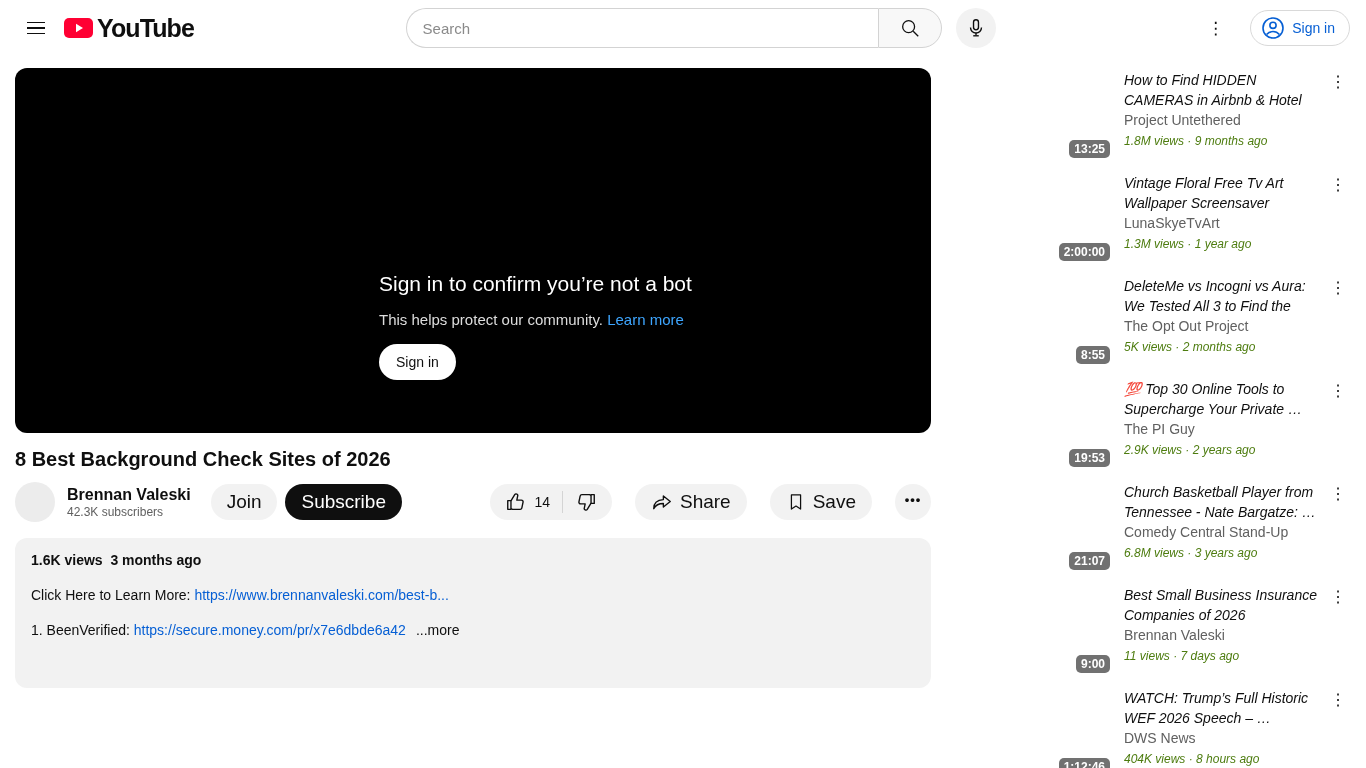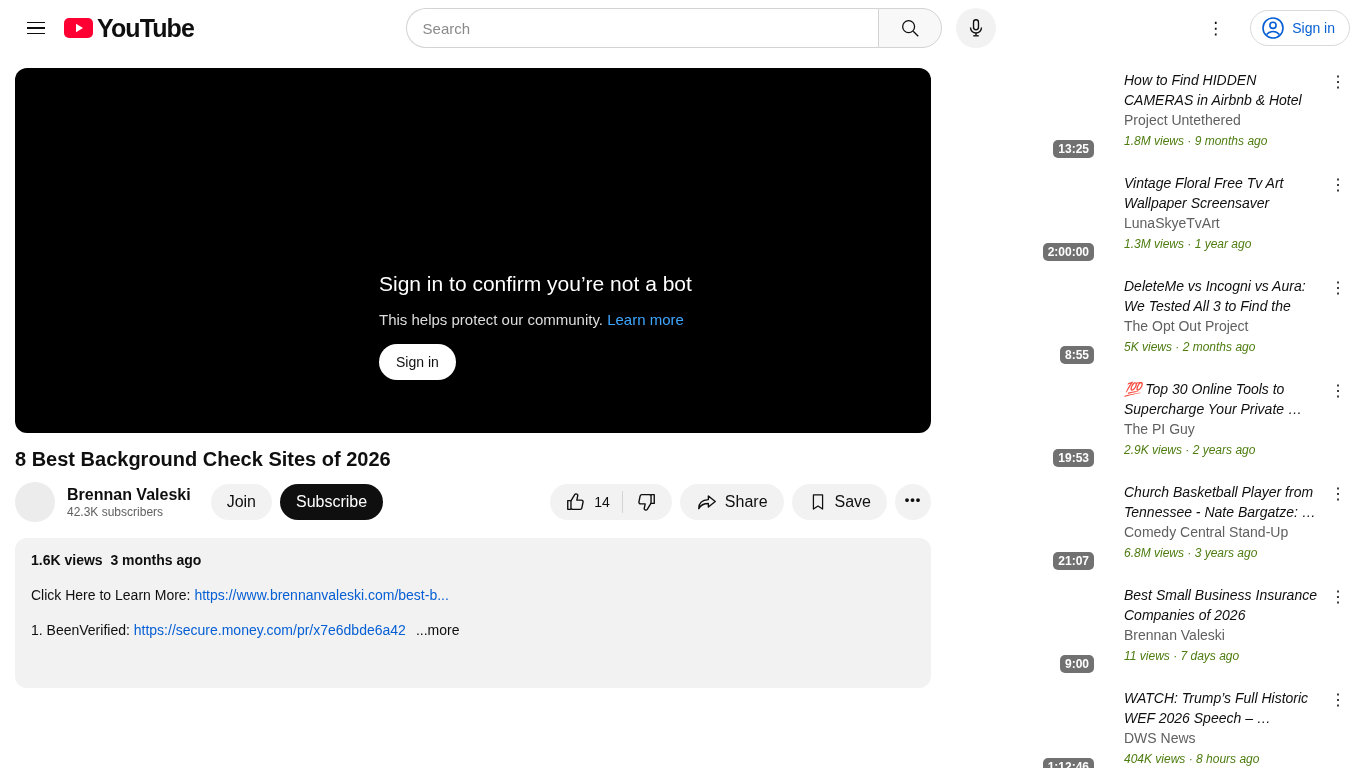--- a/index.html
+++ b/index.html
@@ -44,24 +44,24 @@
 
   
   .video-title { margin-top:15px; font-size:20px; font-weight:700; }
   .channel-row { margin-top:11px; display:flex; align-items:center; justify-content:space-between; }
   .channel-left { display:flex; align-items:center; }
   .avatar { width:40px; height:40px; border-radius:50%; background:#ececec; cursor:pointer; }
   .channel-meta { margin-left:12px; margin-right:20px; }
   .channel-name { font-size:16px; font-weight:700; cursor:pointer; }
   .channel-subs { font-size:12px; color:#606060; margin-top:1px; }
   .pill { height:36px; border:none; border-radius:18px; background:#f2f2f2; color:#0f0f0f;
-    font-size:16px; font-weight:500; padding:0 16px; cursor:pointer; display:flex; align-items:center; gap:7px; }
+    font-size:19px; font-weight:500; padding:0 16px; cursor:pointer; display:flex; align-items:center; gap:7px; }
   .pill.dark { background:#0f0f0f; color:#fff; }
   .join-btn { margin-right:8px; }
-  .actions { display:flex; align-items:center; gap:8px; }
+  .actions { display:flex; align-items:center; gap:23px; }
   .like-group { display:flex; align-items:center; height:36px; background:#f2f2f2; border-radius:18px; }
   .like-btn { border:none; background:transparent; height:36px; padding:0 12px 0 15px; border-radius:18px 0 0 18px;
     display:flex; align-items:center; gap:7px; font-size:14px; font-weight:500; cursor:pointer; color:#0f0f0f; }
   .like-divider { width:1px; height:22px; background:#d4d4d4; }
   .dislike-btn { border:none; background:transparent; height:36px; padding:0 15px 0 12px;
     border-radius:0 18px 18px 0; display:flex; align-items:center; cursor:pointer; }
   .more-btn { width:36px; height:36px; border:none; border-radius:50%; background:#f2f2f2;
     font-size:13px; font-weight:700; letter-spacing:1px; cursor:pointer; color:#0f0f0f;
     display:flex; align-items:center; justify-content:center; padding-bottom:6px; }
 
@@ -70,21 +70,21 @@
     border-radius:12px; padding:12px 16px; font-size:14px; line-height:20px; cursor:pointer; }
   .desc-meta { font-weight:700; }
   .desc-line { margin-top:15px; }
   .desc-line2 { margin-top:15px; }
   .link { color:#065fd4; text-decoration:none; cursor:pointer; }
   .more-label { color:#0f0f0f; margin-left:10px; }
 
   
   .side-item { display:flex; margin-bottom:9px; cursor:pointer; }
   .thumb { position:relative; width:168px; height:94px; flex:0 0 168px; border-radius:8px; background:#fff; }
-  .duration { position:absolute; right:20px; bottom:4px; background:#717171; color:#fff;
+  .duration { position:absolute; right:4px; bottom:4px; background:#717171; color:#fff;
     font-size:12px; font-weight:700; padding:2px 5px; border-radius:5px; }
   .side-text { margin-left:10px; flex:1; min-width:0; }
   .side-title { font-size:14px; font-weight:500; line-height:20px; max-height:40px; overflow:hidden;
     padding-top:2px; padding-right:2px;font-style:italic; }
   .side-channel { font-size:14px; color:#606060; margin-top:4px; }
   .side-meta { font-size:12px; color:#4d7c0f; margin-top:6px;font-style:italic; }
   .side-kebab { width:24px; flex:0 0 24px; font-size:16px; color:#0f0f0f; text-align:center;
     padding-top:4px; cursor:pointer; }
   svg { display:block; }
 </style>

